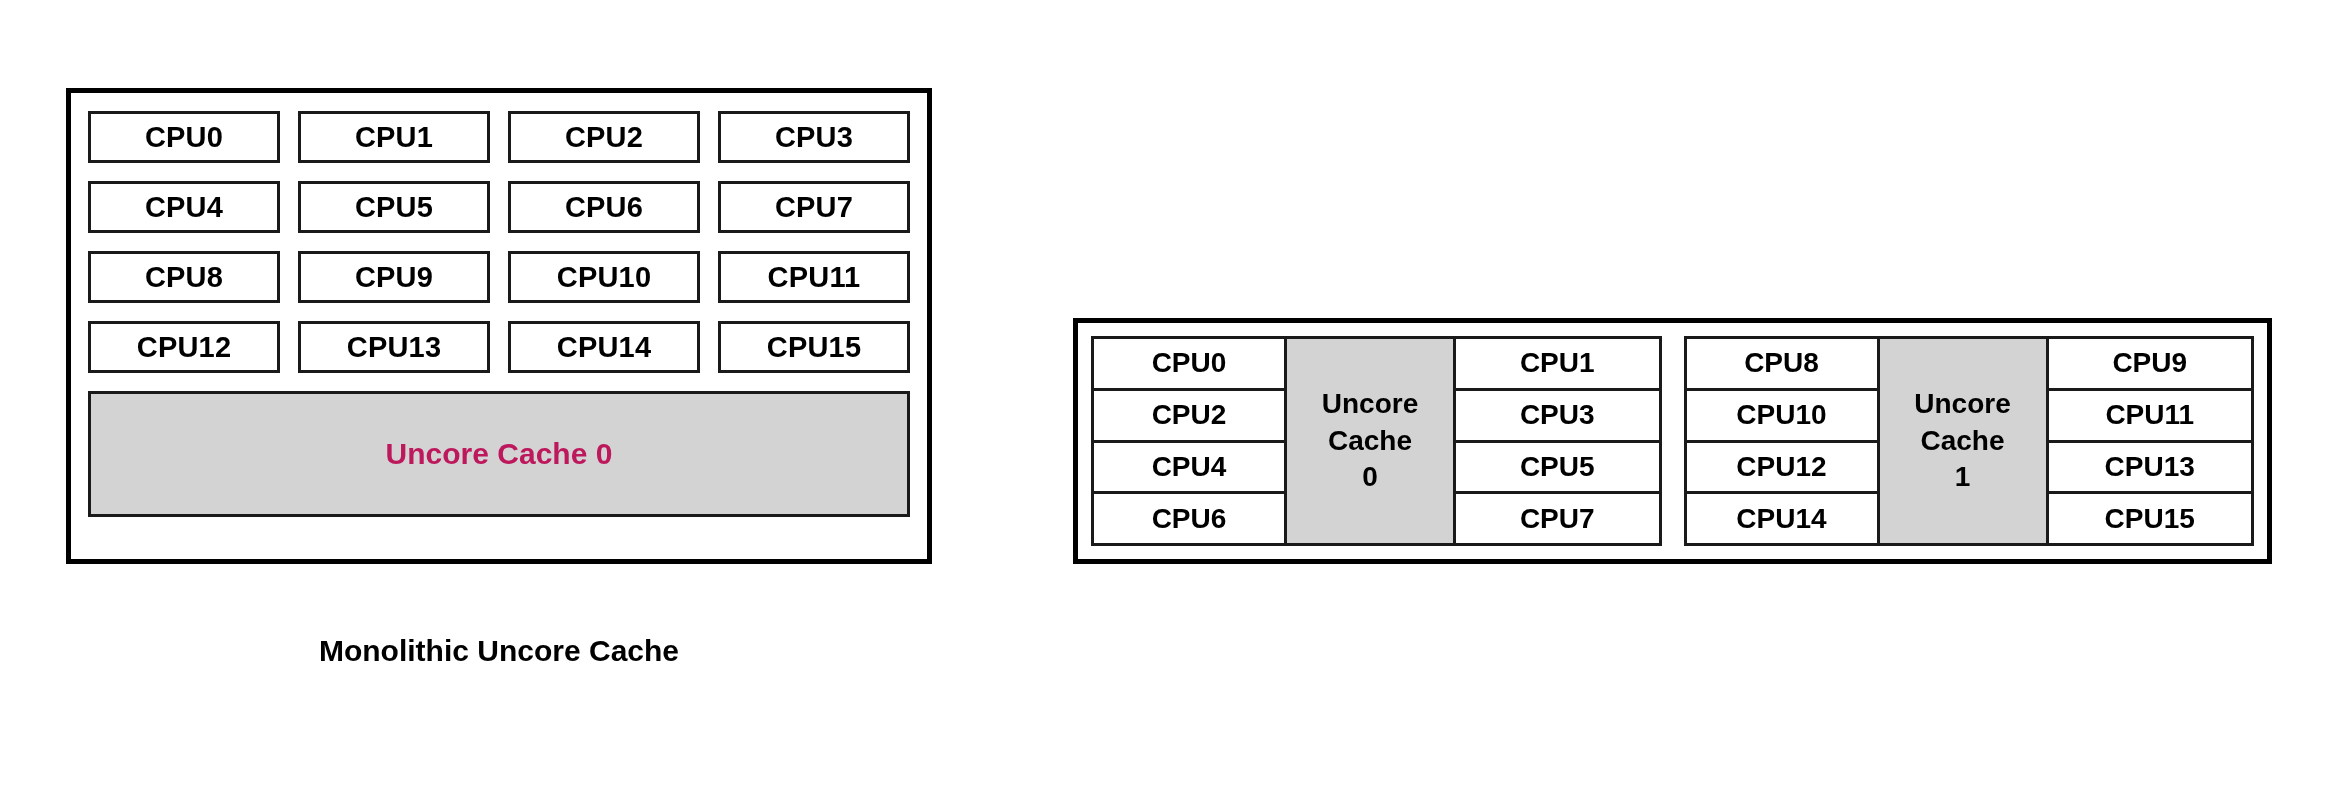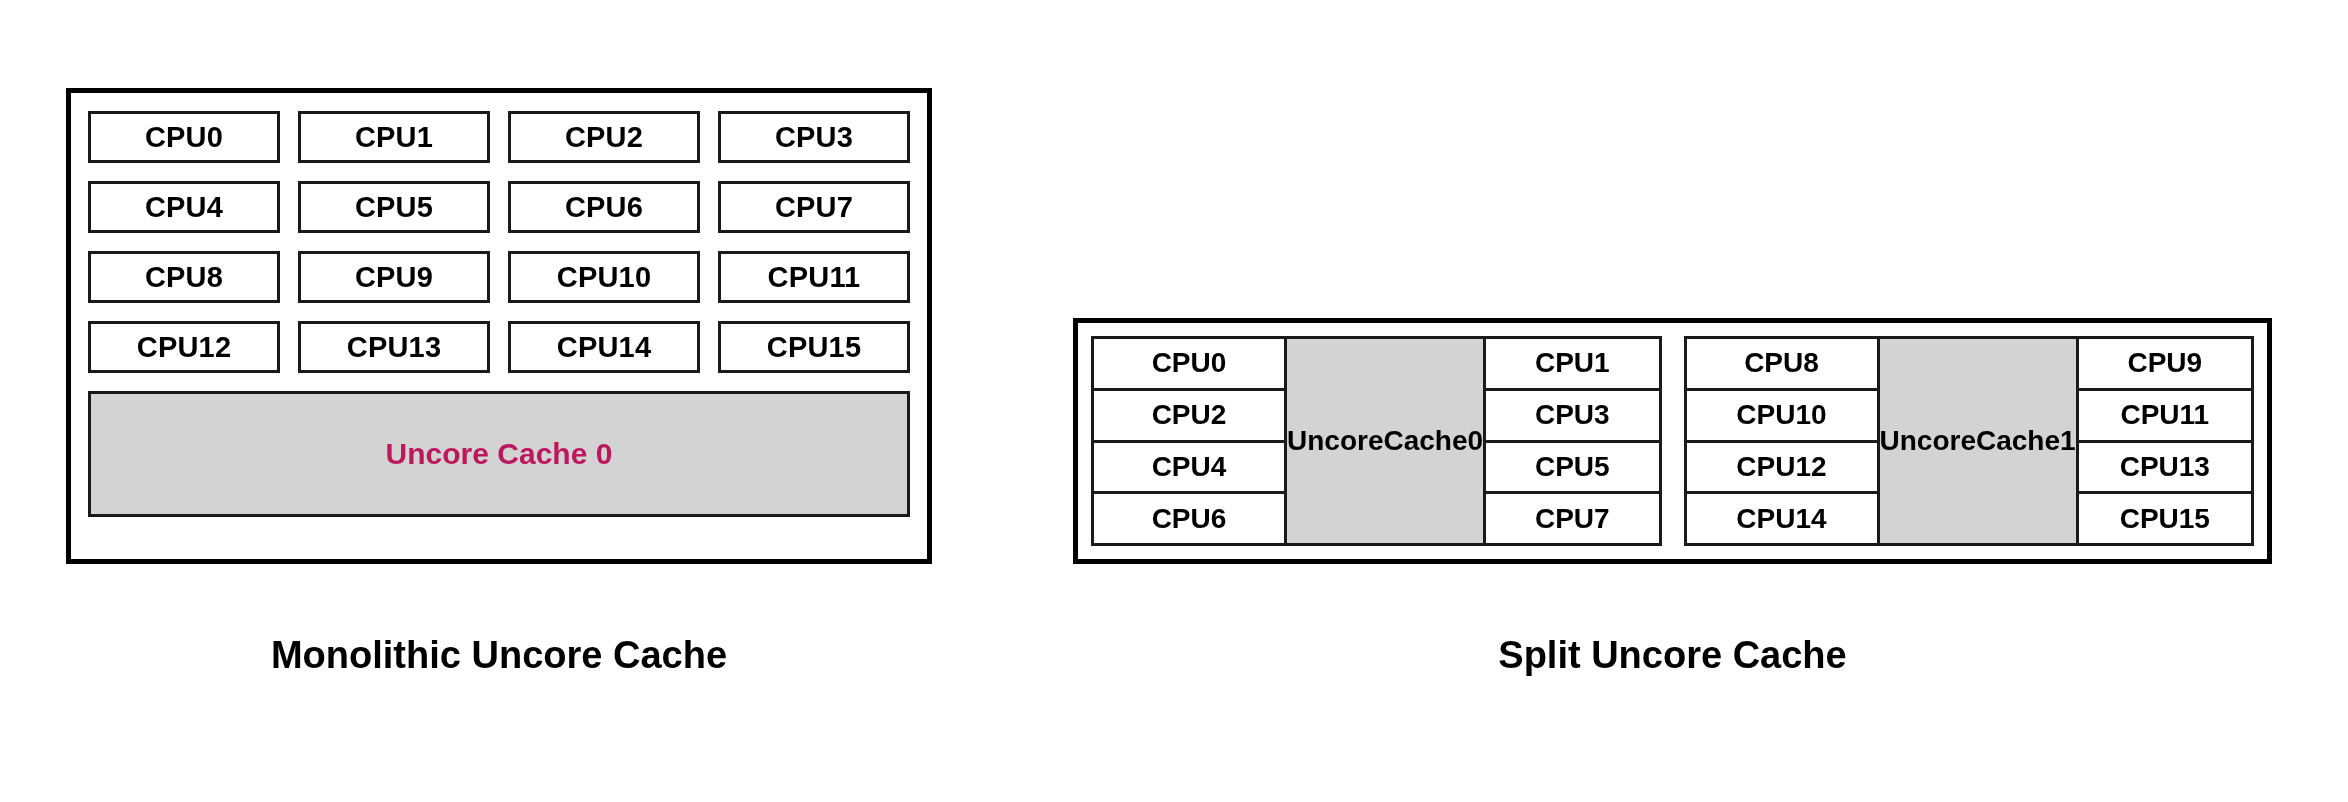--- a/index.html
+++ b/index.html
@@ -126,35 +126,35 @@
   .split-cpu:last-child {
     border-bottom: none;
   }
   .split-cache {
     flex: 0 0 172px;
     background: #d3d3d3;
     border-left: 3px solid #1a1a1a;
     border-right: 3px solid #1a1a1a;
     box-sizing: border-box;
     display: flex;
-    flex-direction: row;
+    flex-direction: column;
     align-items: center;
     justify-content: center;
     font-weight: bold;
     font-size: 28px;
     color: #000000;
     line-height: 1.32;
     text-align: center;
   }
 
   
   .caption {
     position: absolute;
     font-weight: bold;
-    font-size: 38px;
+    font-size: 30px;
     color: #000000;
     white-space: nowrap;
   }
   .caption-mono {
     left: 66px;
     top: 634px;
     width: 866px;
     text-align: center;
   }
   .caption-split {
@@ -237,15 +237,14 @@
           <div class="split-cpu">CPU9</div>
           <div class="split-cpu">CPU11</div>
           <div class="split-cpu">CPU13</div>
           <div class="split-cpu">CPU15</div>
         </div>
       </div>
 
     </div>
   </div>
 
-  <div class="caption caption-split">Split Uncore Cache</div>
 
 </div>
 
 </body></html>

